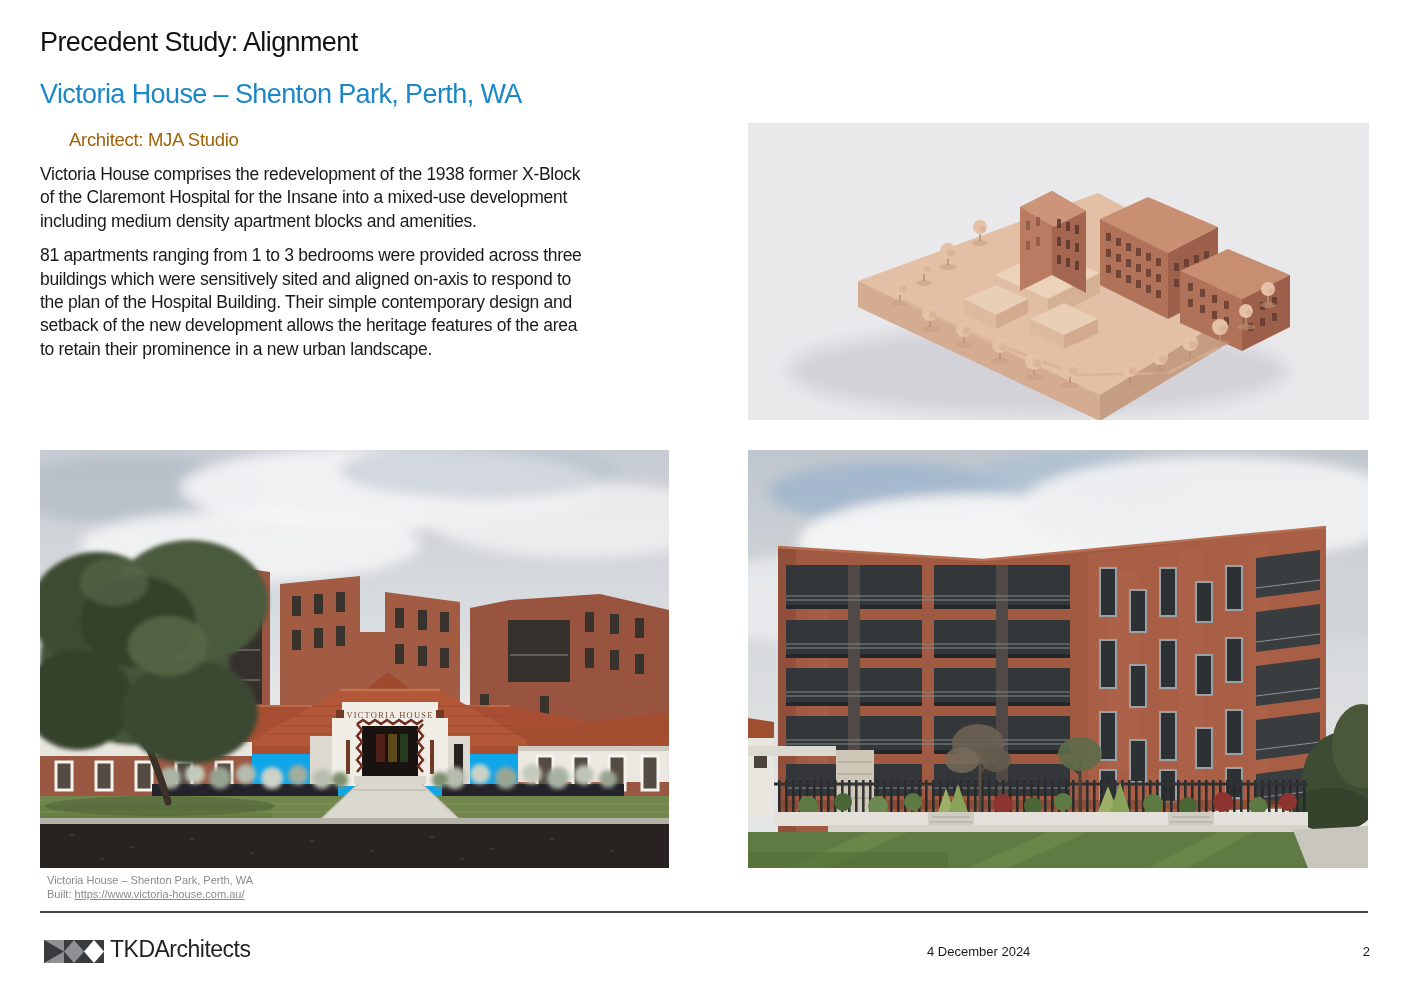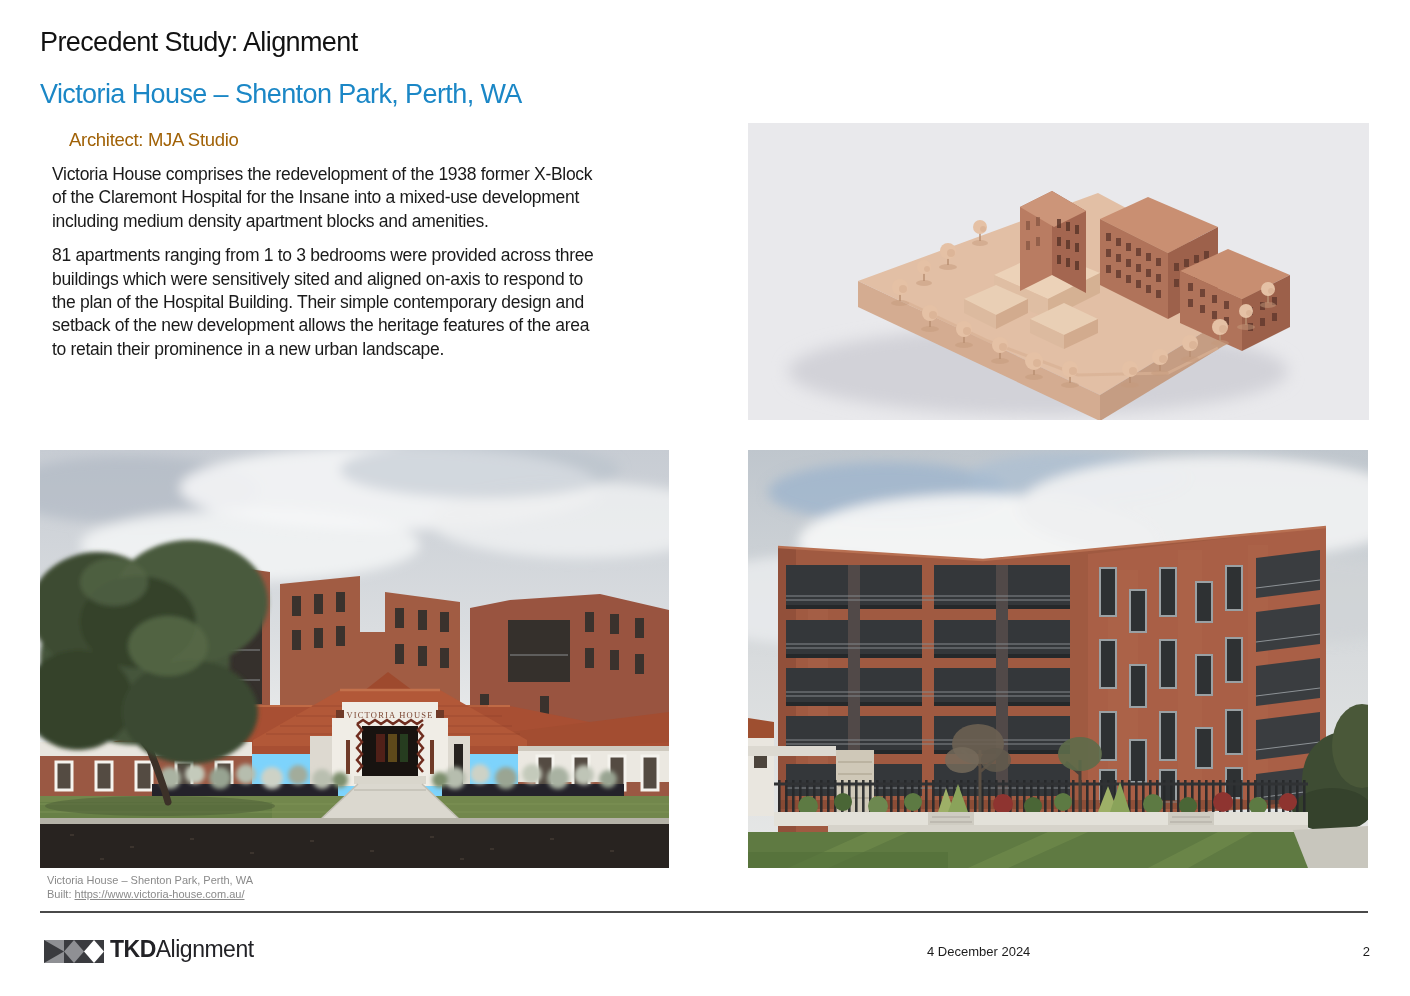--- a/index.html
+++ b/index.html
@@ -4,37 +4,37 @@
 <style>
   * { margin:0; padding:0; box-sizing:border-box; }
   html,body { background:#ffffff; }
   body { width:1410px; height:996px; position:relative; font-family:"Liberation Sans",sans-serif; color:#141414; }
   .page { position:absolute; inset:0; width:1410px; height:996px; background:#fff; overflow:hidden; }
 
   .title { position:absolute; left:40px; top:27px; font-size:27px; font-weight:400; letter-spacing:-0.6px; color:#121212; }
   .subtitle { position:absolute; left:40px; top:79px; font-size:27px; font-weight:400; letter-spacing:-0.6px; color:#1b87c6; }
   .architect { position:absolute; left:40px; top:129px; font-size:18.5px; font-weight:400; letter-spacing:-0.3px; color:#a16207;margin-left:29px; }
 
-  .body-copy { position:absolute; left:52px; top:163px; width:648px; font-size:17.5px; line-height:23.4px; letter-spacing:-0.3px; color:#1a1a1a; }
+  .body-copy { position:absolute; left:40px; top:163px; width:648px; font-size:17.5px; line-height:23.4px; letter-spacing:-0.3px; color:#1a1a1a; }
   .body-copy p { white-space:pre-line; margin:0 0 11px 0; }
 
   figure { position:absolute; overflow:hidden; }
   .fig-model { left:748px; top:123px; width:621px; height:297px; background:#e9e9ec; }
-  .fig-left  { left:40px;  top:450px; width:629px; height:418px; background:#7dd3fc; }
+  .fig-left  { left:40px;  top:450px; width:629px; height:418px; background:#0ea5e9; }
   .fig-right { left:748px; top:450px; width:620px; height:418px; background:#c9cdd2; }
   figure svg { display:block; width:100%; height:100%; }
 
   .caption { position:absolute; left:47px; top:874px; font-size:11px; line-height:13.5px; color:#8a8a8a; letter-spacing:0; }
   .caption a { color:#8a8a8a; }
 
   .rule { position:absolute; left:40px; top:911px; width:1328px; height:2px; background:#4a4a4a; }
 
   .logo { position:absolute; left:44px; top:940px; width:60px; height:23px; }
   .brand { position:absolute; left:110px; top:936px; font-size:23px; letter-spacing:-0.5px; color:#222226; }
-  .brand .bold { font-weight:700; }
+  .brand .bold { font-weight:400; }
   .doc-title { position:absolute; left:320px; top:944px; width:617px; text-align:center; font-size:12.5px; letter-spacing:-0.1px; color:#1c1c1c; }
   .date { position:absolute; left:927px; top:944px; font-size:13px; color:#1c1c1c; }
   .page-num { position:absolute; right:40px; top:944px; font-size:13px; color:#1c1c1c; }
 </style>
 </head>
 <body>
 
 <div class="page">
 
   <h1 class="title">Precedent Study: Alignment</h1>
@@ -649,18 +649,18 @@
   <div class="rule"></div>
 
   <svg class="logo" viewBox="0 0 60 23">
     <rect x="0" y="0" width="20" height="23" fill="#8f9094"></rect>
     <polygon points="0,0 20,11.5 0,23" fill="#3a3b3f"></polygon>
     <rect x="20" y="0" width="20" height="23" fill="#3a3b3f"></rect>
     <polygon points="30,0 40,11.5 30,23 20,11.5" fill="#8f9094"></polygon>
     <rect x="40" y="0" width="20" height="23" fill="#3a3b3f"></rect>
     <polygon points="50,0 60,11.5 50,23 40,11.5" fill="#ffffff"></polygon>
   </svg>
-  <div class="brand"><span class="bold">TKD</span><span>Alignment</span></div>
+  <div class="brand"><span class="bold">TKD</span><span>Architects</span></div>
 
   <div class="date">4 December 2024</div>
   <div class="page-num">2</div>
 
 </div>
 
 </body></html>

